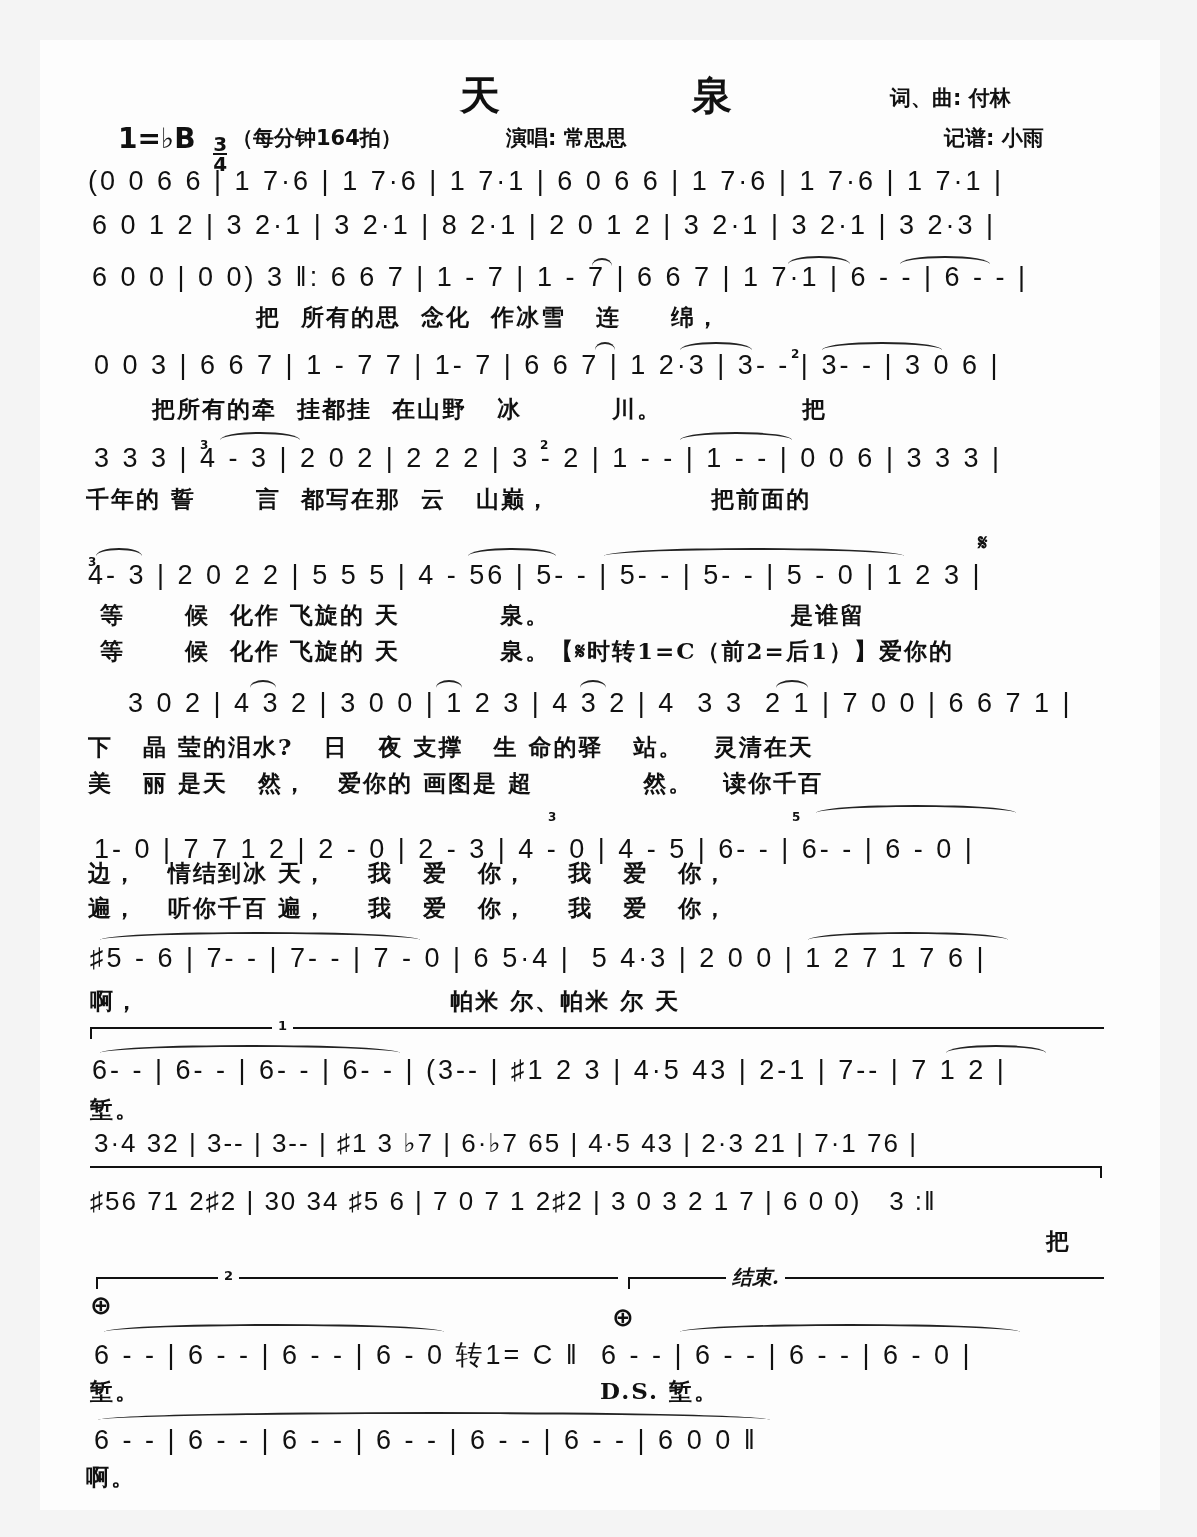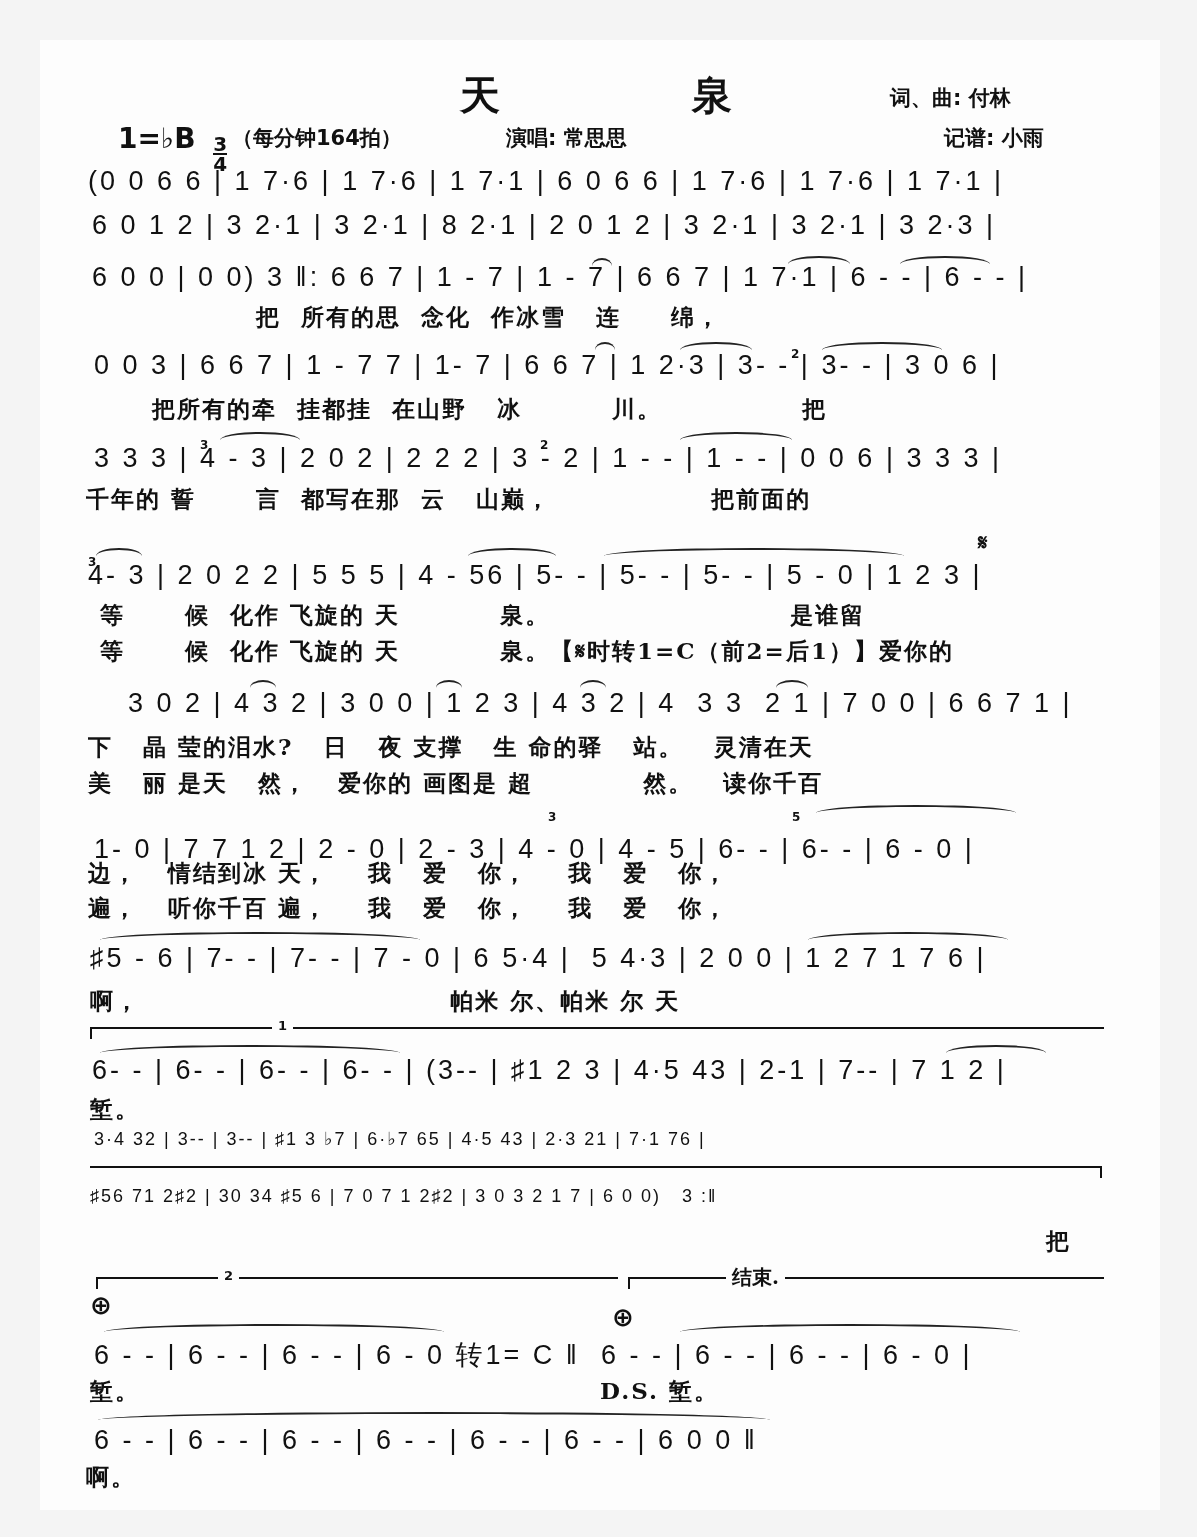--- a/index.html
+++ b/index.html
@@ -14,32 +14,32 @@
     position: absolute; left: 40px; top: 40px; width: 1120px; height: 1470px;
     background: #fdfdfd;
   }
   .abs { position: absolute; white-space: pre; }
   .title-char { font-family: "DejaVu Serif", serif; font-size: 40px; font-weight: bold; }
   .meta { font-size: 21px; font-weight: bold; }
   .notes {
     font-family: "Liberation Sans", sans-serif;
     font-size: 27px; letter-spacing: 3px; font-weight: normal;
   }
-  .notes.small { font-size: 18px; letter-spacing: 2px; }
+  .notes.small { font-size: 26px; letter-spacing: 2px; }
   .lyric { font-family: "DejaVu Serif", serif; font-size: 23px; font-weight: bold; letter-spacing: 2px; }
   .volta {
     position: absolute; border-top: 2px solid #111; height: 10px;
   }
   .volta.left { border-left: 2px solid #111; }
   .volta.right { border-right: 2px solid #111; }
   .volta-label {
     position: absolute; top: -11px; background: #fdfdfd; padding: 0 6px;
     font-size: 13px; font-weight: bold;
   }
-  .volta-label.text { font-family: "DejaVu Serif", serif; font-size: 20px; top: -15px; }
+  .volta-label.text { font-family: "DejaVu Serif", serif; font-size: 20px; top: -15px; font-style: italic; }
   .slur {
     position: absolute; height: 14px; border-top: 2px solid #222;
     border-radius: 50% 50% 0 0;
   }
   .symbol { font-size: 22px; font-weight: bold; }
   .coda { font-size: 26px; font-weight: bold; }
   .frac { display: inline-block; text-align: center; vertical-align: middle; line-height: 0.9; font-size: 20px; font-weight: bold; }
   .frac span { display: block; }
   .frac .top { border-bottom: 2px solid #111; }
 </style>

